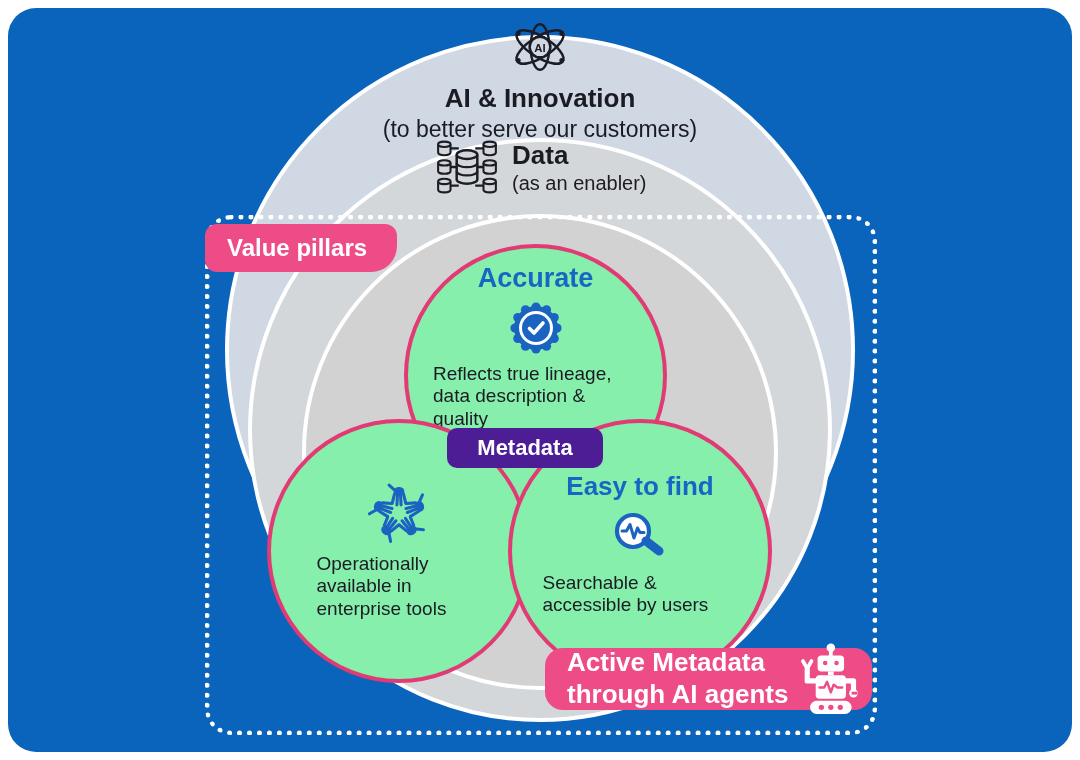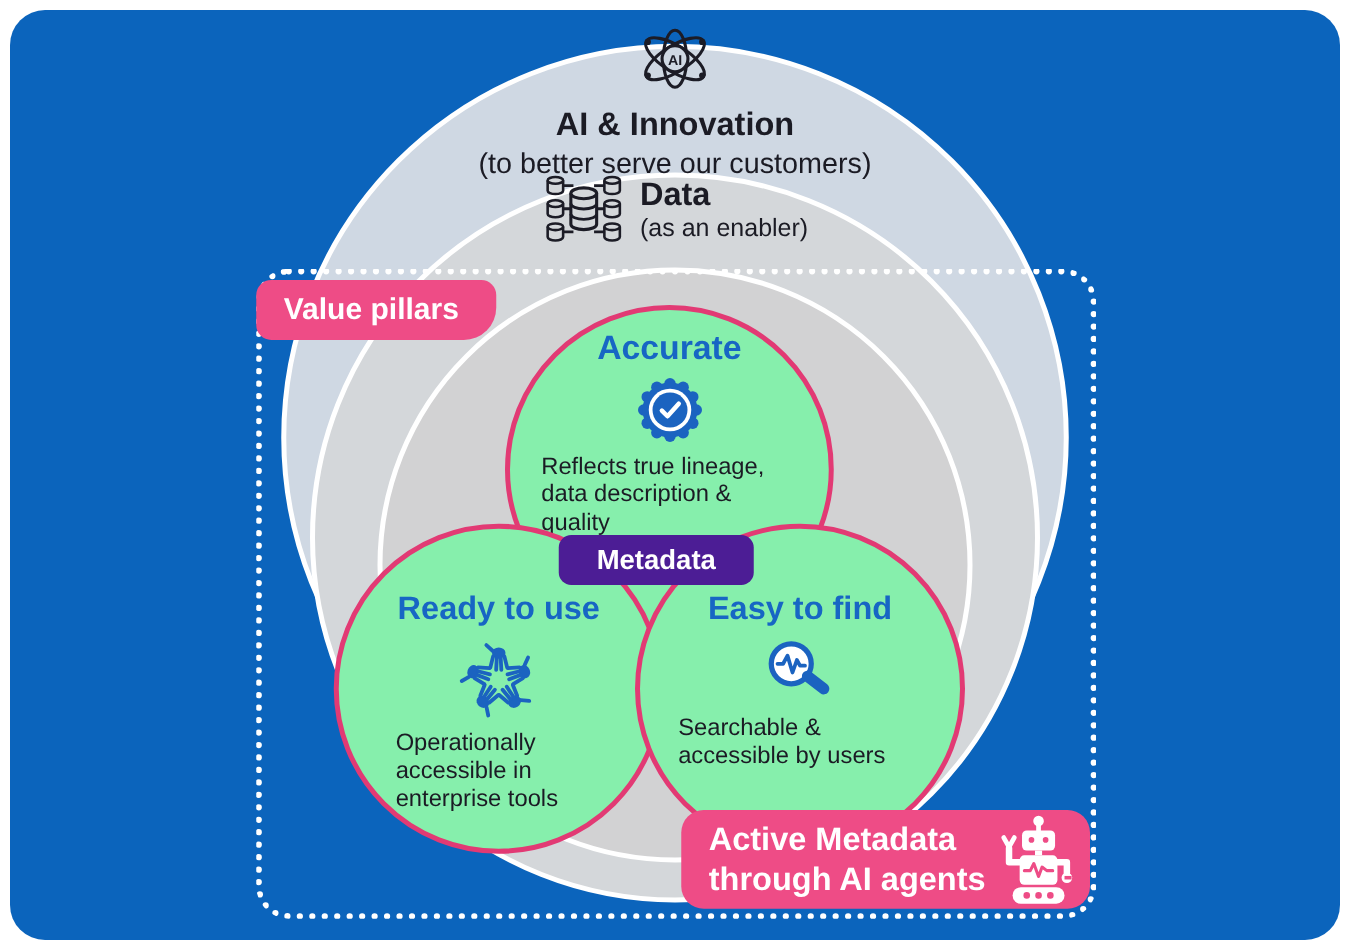--- a/index.html
+++ b/index.html
@@ -30,21 +30,21 @@
   .pillar.accurate .ttl{font-size:27px;}
   .pillar.accurate .desc{width:205px;margin-top:7px;}
   .pillar.ready{left:267px;top:419px;z-index:4;padding-top:48px;}
   .pillar.ready .desc{width:165px;margin-top:4px;}
   .pillar.easy{left:508px;top:419px;z-index:5;padding-top:48px;}
   .pillar.easy .desc{width:195px;margin-top:8px;}
   .pillar .icn{margin-top:6px;}
   .meta-badge{position:absolute;left:447px;top:428px;width:156px;height:40px;background:#4c1d95;
     border-radius:10px;color:#ffffff;font-weight:bold;font-size:22px;display:flex;align-items:center;
     justify-content:center;z-index:6;}
-  .active-badge{position:absolute;left:545px;top:648px;width:327px;height:79px;background:#ee4c86;
+  .active-badge{position:absolute;left:545px;top:648px;width:327px;height:62px;background:#ee4c86;
     border-radius:18px;z-index:6;display:flex;align-items:center;padding:0 6px 0 22px;box-sizing:border-box;gap:6px;}
   .active-badge .txt{color:#ffffff;font-weight:bold;font-size:26px;line-height:1.22;white-space:nowrap;}
 </style>
 </head>
 <body>
 
 <div class="stage">
   <div class="bg"></div>
 
   <div class="ring c1"></div>
@@ -135,21 +135,20 @@
         <circle cx="28" cy="28" r="22"></circle>
       </g>
       <circle cx="28" cy="28" r="17" fill="#ffffff"></circle>
       <circle cx="28" cy="28" r="14" fill="#1b63c0"></circle>
       <path d="M21.5 28.5 l4.5 4.5 l9 -10" stroke="#ffffff" stroke-width="3.6" fill="none" stroke-linecap="round" stroke-linejoin="round"></path>
     </svg>
     <div class="desc">Reflects true lineage, data description &amp; quality</div>
   </div>
 
   <div class="pillar ready">
-    <div class="ttl">Ready to use</div>
     <svg class="icn" width="74" height="72" viewBox="0 0 80 80">
       <g fill="#1b63c0" stroke="#1b63c0" stroke-width="3.4" stroke-linecap="round">
         <g transform="rotate(0 40 40) translate(40 16)">
           <ellipse cx="0" cy="0" rx="6" ry="5" stroke="none"></ellipse>
           <line x1="-5" y1="3" x2="-7.5" y2="13"></line>
             <line x1="-1.7" y1="4" x2="-2.3" y2="15"></line>
           <line x1="1.7" y1="4" x2="2.3" y2="15"></line>
             <line x1="5" y1="3" x2="7.5" y2="13"></line>
           <line x1="-5.5" y1="-2" x2="-11" y2="-7"></line>
         </g>
@@ -180,21 +179,21 @@
         <g transform="rotate(288 40 40) translate(40 16)">
           <ellipse cx="0" cy="0" rx="6" ry="5" stroke="none"></ellipse>
           <line x1="-5" y1="3" x2="-7.5" y2="13"></line>
             <line x1="-1.7" y1="4" x2="-2.3" y2="15"></line>
           <line x1="1.7" y1="4" x2="2.3" y2="15"></line>
             <line x1="5" y1="3" x2="7.5" y2="13"></line>
           <line x1="-5.5" y1="-2" x2="-11" y2="-7"></line>
         </g>
       </g>
     </svg>
-    <div class="desc">Operationally accessible in enterprise tools</div>
+    <div class="desc">Operationally available in enterprise tools</div>
   </div>
 
   <div class="pillar easy">
     <div class="ttl">Easy to find</div>
     <svg class="icn" width="64" height="56" viewBox="0 0 64 56">
       <circle cx="25" cy="23" r="16" fill="#ffffff" stroke="#1b63c0" stroke-width="4.2"></circle>
       <polyline points="14,23 18.5,23 22,16.5 26,30 29.5,20 32,24.5 36,24.5" fill="none" stroke="#1b63c0" stroke-width="3" stroke-linecap="round" stroke-linejoin="round"></polyline>
       <path d="M38 33 L51 43" stroke="#1b63c0" stroke-width="9" stroke-linecap="round"></path>
     </svg>
     <div class="desc">Searchable &amp; accessible by users</div>

